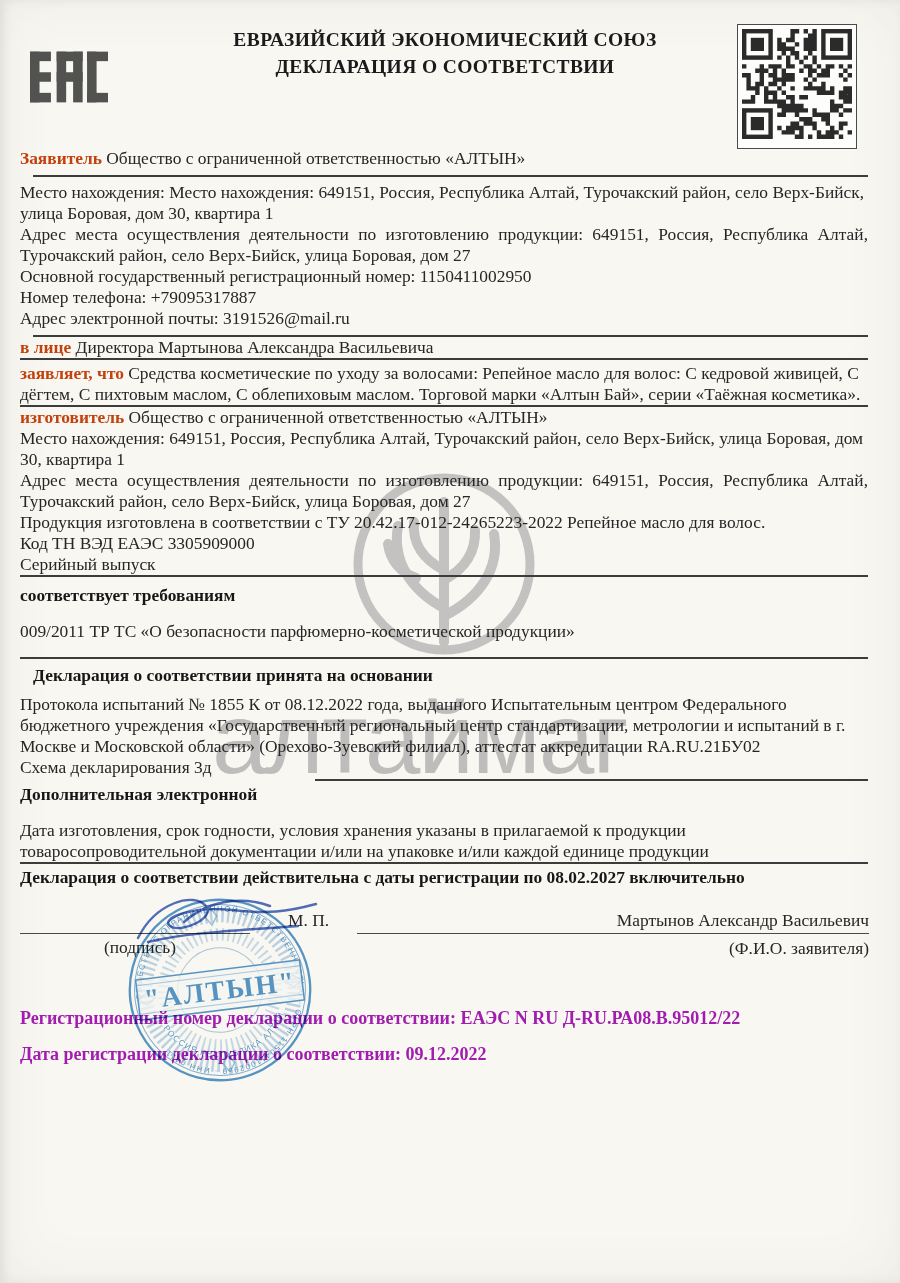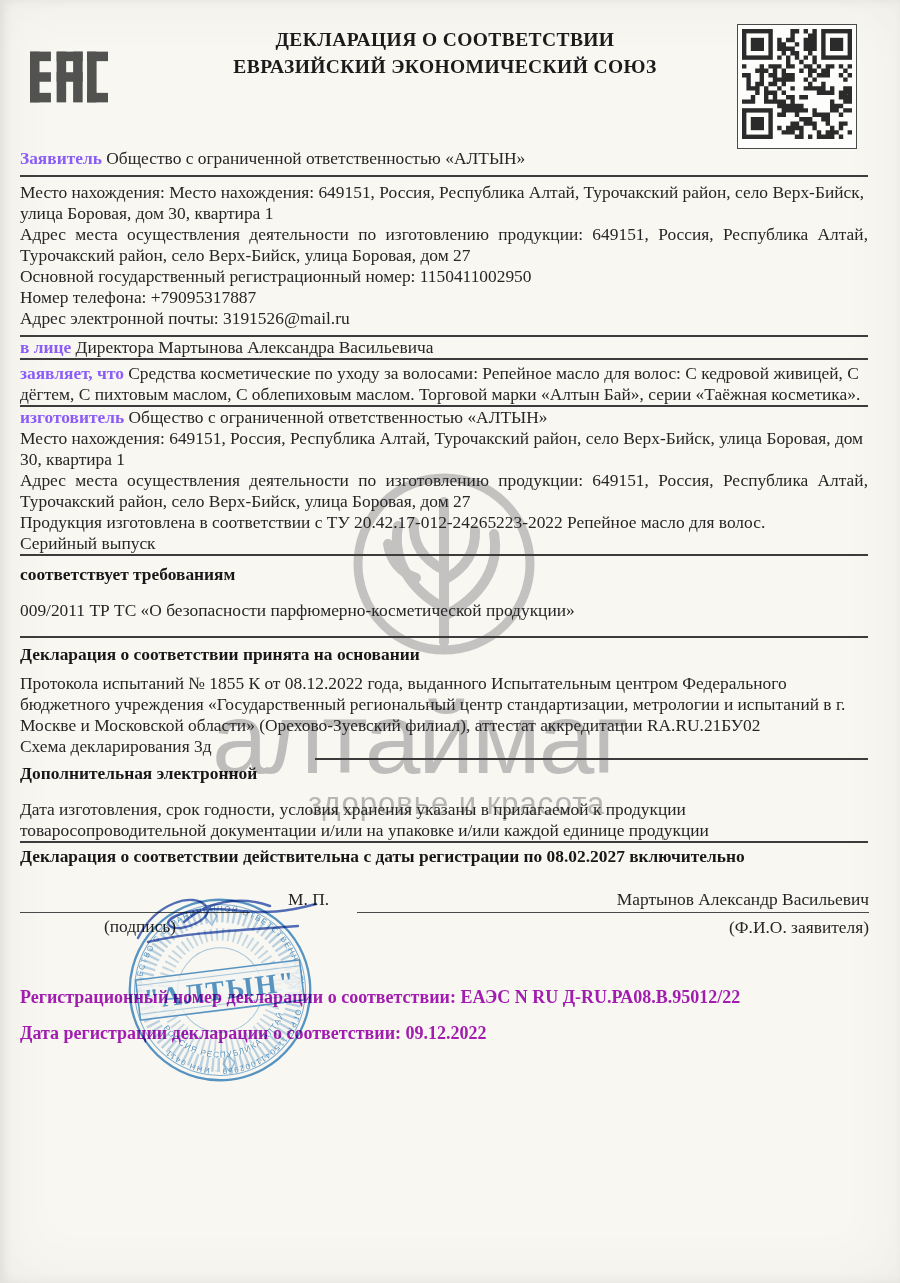--- a/index.html
+++ b/index.html
@@ -14,27 +14,27 @@
   .wm-tagline{position:absolute;left:308px;top:788px;font-family:"Liberation Sans",sans-serif;
             font-weight:400;font-size:31px;letter-spacing:1px;opacity:.62;line-height:1;}
   
   .content{position:absolute;inset:0;z-index:1;padding:0 32px 0 20px;box-sizing:border-box;
            font-size:17.4px;line-height:21px;color:#262626;}
   .eac{position:absolute;left:30px;top:40px;}
   .titles{position:absolute;left:160px;right:170px;top:26px;text-align:center;
           font-weight:700;font-size:19.5px;line-height:27px;color:#1b1b1b;letter-spacing:.4px;}
   .qr-box{position:absolute;left:737px;top:24px;background:#fdfdfb;border:1.5px solid #4a4a4a;padding:4px;}
   p{margin:0;}
-  b{color:#8b5cf6;}
+  b{color:#c2410c;}
   .just{text-align:justify;}
   .lead{font-weight:700;color:#171717;}
   .rule{border-top:2px solid #3c3c3c;height:0;}
   .rule.partial{margin-left:295px;}
   .mt-applicant{margin-top:148px;}
-  .m6{margin-top:6px;}.m5{margin-top:5px;}.m4{margin-top:15px;}.m3{margin-top:3px;}
+  .m6{margin-top:6px;margin-left:13px;}.m5{margin-top:5px;}.m4{margin-top:15px;}.m3{margin-top:3px;}
   .m2{margin-top:0;}.m1{margin-top:1px;}.m8{margin-top:8px;}.m0{margin-top:0;}
   
   .sig-area{position:relative;margin-top:22px;height:58px;}
   .sig-mp{position:absolute;left:268px;top:0;}
   .sig-line-left{position:absolute;left:0;top:23px;width:230px;border-bottom:1.6px solid #4a4a4a;}
   .sig-cap-left{position:absolute;left:40px;top:27px;width:160px;text-align:center;}
   .fio{position:absolute;left:337px;top:0;width:512px;text-align:right;}
   .fio .line{border-bottom:1.6px solid #4a4a4a;margin-top:2px;}
   .fio .cap{margin-top:4px;}
   .reg{font-weight:700;font-size:18px;color:#a21caf;}
@@ -55,42 +55,41 @@
         <circle cx="96" cy="96" r="86" stroke-width="9"></circle>
         <path d="M96 174 C96 128 96 84 96 34"></path>
         <path d="M96 140 C62 122 44 92 50 58"></path>
         <path d="M96 148 C132 130 152 100 146 66"></path>
         <path d="M96 102 C76 92 64 76 66 54"></path>
         <path d="M96 112 C118 100 128 84 127 62"></path>
         <path d="M68 110 C52 104 42 92 40 76"></path>
       </g>
     </svg>
     <div class="wm-brand">алтаймаг</div>
-    <div class="wm-tagline">здоровье и красота</div>
   </div>
 
   <div class="content">
 
     <svg class="eac" width="78" height="74" viewBox="0 0 246 160" fill="#3a3a3a" opacity="0.87">
       <rect x="0" y="0" width="30" height="160"></rect>
         <rect x="0" y="0" width="66" height="30"></rect>
       <rect x="0" y="65" width="66" height="30"></rect>
         <rect x="0" y="130" width="66" height="30"></rect>
       <rect x="84" y="0" width="30" height="160"></rect>
         <rect x="136" y="0" width="30" height="160"></rect>
       <rect x="84" y="0" width="82" height="30"></rect>
         <rect x="84" y="65" width="82" height="30"></rect>
       <rect x="180" y="0" width="30" height="160"></rect>
         <rect x="180" y="0" width="66" height="30"></rect>
       <rect x="180" y="130" width="66" height="30"></rect>
     </svg>
 
     <div class="titles">
+      <div>ЕВРАЗИЙСКИЙ ЭКОНОМИЧЕСКИЙ СОЮЗ</div>
       <div>ДЕКЛАРАЦИЯ О СООТВЕТСТВИИ</div>
-      <div>ЕВРАЗИЙСКИЙ ЭКОНОМИЧЕСКИЙ СОЮЗ</div>
     </div>
 
     <div class="qr-box">
       <svg id="qr-svg" width="110" height="110" viewBox="0 0 110 110">
           <path d="M48.4 0.0h4.4v4.4h-4.4zM52.8 0.0h4.4v4.4h-4.4zM61.6 0.0h4.4v4.4h-4.4zM70.4 0.0h4.4v4.4h-4.4zM48.4 4.4h4.4v4.4h-4.4zM66.0 4.4h4.4v4.4h-4.4zM70.4 4.4h4.4v4.4h-4.4zM35.2 8.8h4.4v4.4h-4.4zM44.0 8.8h4.4v4.4h-4.4zM48.4 8.8h4.4v4.4h-4.4zM61.6 8.8h4.4v4.4h-4.4zM66.0 8.8h4.4v4.4h-4.4zM70.4 8.8h4.4v4.4h-4.4zM35.2 13.2h4.4v4.4h-4.4zM39.6 13.2h4.4v4.4h-4.4zM52.8 13.2h4.4v4.4h-4.4zM61.6 13.2h4.4v4.4h-4.4zM66.0 13.2h4.4v4.4h-4.4zM70.4 13.2h4.4v4.4h-4.4zM35.2 17.6h4.4v4.4h-4.4zM39.6 17.6h4.4v4.4h-4.4zM44.0 17.6h4.4v4.4h-4.4zM48.4 17.6h4.4v4.4h-4.4zM61.6 17.6h4.4v4.4h-4.4zM66.0 17.6h4.4v4.4h-4.4zM70.4 17.6h4.4v4.4h-4.4zM39.6 22.0h4.4v4.4h-4.4zM48.4 22.0h4.4v4.4h-4.4zM52.8 22.0h4.4v4.4h-4.4zM66.0 22.0h4.4v4.4h-4.4zM35.2 26.4h4.4v4.4h-4.4zM44.0 26.4h4.4v4.4h-4.4zM52.8 26.4h4.4v4.4h-4.4zM61.6 26.4h4.4v4.4h-4.4zM70.4 26.4h4.4v4.4h-4.4zM44.0 30.8h4.4v4.4h-4.4zM57.2 30.8h4.4v4.4h-4.4zM70.4 30.8h4.4v4.4h-4.4zM0.0 35.2h4.4v4.4h-4.4zM17.6 35.2h4.4v4.4h-4.4zM26.4 35.2h4.4v4.4h-4.4zM30.8 35.2h4.4v4.4h-4.4zM35.2 35.2h4.4v4.4h-4.4zM44.0 35.2h4.4v4.4h-4.4zM48.4 35.2h4.4v4.4h-4.4zM61.6 35.2h4.4v4.4h-4.4zM66.0 35.2h4.4v4.4h-4.4zM74.8 35.2h4.4v4.4h-4.4zM83.6 35.2h4.4v4.4h-4.4zM88.0 35.2h4.4v4.4h-4.4zM96.8 35.2h4.4v4.4h-4.4zM105.6 35.2h4.4v4.4h-4.4zM13.2 39.6h4.4v4.4h-4.4zM17.6 39.6h4.4v4.4h-4.4zM22.0 39.6h4.4v4.4h-4.4zM30.8 39.6h4.4v4.4h-4.4zM39.6 39.6h4.4v4.4h-4.4zM57.2 39.6h4.4v4.4h-4.4zM66.0 39.6h4.4v4.4h-4.4zM70.4 39.6h4.4v4.4h-4.4zM79.2 39.6h4.4v4.4h-4.4zM83.6 39.6h4.4v4.4h-4.4zM101.2 39.6h4.4v4.4h-4.4zM0.0 44.0h4.4v4.4h-4.4zM4.4 44.0h4.4v4.4h-4.4zM17.6 44.0h4.4v4.4h-4.4zM26.4 44.0h4.4v4.4h-4.4zM30.8 44.0h4.4v4.4h-4.4zM39.6 44.0h4.4v4.4h-4.4zM44.0 44.0h4.4v4.4h-4.4zM48.4 44.0h4.4v4.4h-4.4zM66.0 44.0h4.4v4.4h-4.4zM74.8 44.0h4.4v4.4h-4.4zM79.2 44.0h4.4v4.4h-4.4zM83.6 44.0h4.4v4.4h-4.4zM96.8 44.0h4.4v4.4h-4.4zM105.6 44.0h4.4v4.4h-4.4zM4.4 48.4h4.4v4.4h-4.4zM17.6 48.4h4.4v4.4h-4.4zM30.8 48.4h4.4v4.4h-4.4zM35.2 48.4h4.4v4.4h-4.4zM39.6 48.4h4.4v4.4h-4.4zM44.0 48.4h4.4v4.4h-4.4zM48.4 48.4h4.4v4.4h-4.4zM61.6 48.4h4.4v4.4h-4.4zM70.4 48.4h4.4v4.4h-4.4zM101.2 48.4h4.4v4.4h-4.4zM4.4 52.8h4.4v4.4h-4.4zM13.2 52.8h4.4v4.4h-4.4zM17.6 52.8h4.4v4.4h-4.4zM26.4 52.8h4.4v4.4h-4.4zM30.8 52.8h4.4v4.4h-4.4zM39.6 52.8h4.4v4.4h-4.4zM66.0 52.8h4.4v4.4h-4.4zM79.2 52.8h4.4v4.4h-4.4zM4.4 57.2h4.4v4.4h-4.4zM8.8 57.2h4.4v4.4h-4.4zM13.2 57.2h4.4v4.4h-4.4zM22.0 57.2h4.4v4.4h-4.4zM35.2 57.2h4.4v4.4h-4.4zM48.4 57.2h4.4v4.4h-4.4zM61.6 57.2h4.4v4.4h-4.4zM66.0 57.2h4.4v4.4h-4.4zM70.4 57.2h4.4v4.4h-4.4zM74.8 57.2h4.4v4.4h-4.4zM79.2 57.2h4.4v4.4h-4.4zM88.0 57.2h4.4v4.4h-4.4zM101.2 57.2h4.4v4.4h-4.4zM105.6 57.2h4.4v4.4h-4.4zM13.2 61.6h4.4v4.4h-4.4zM22.0 61.6h4.4v4.4h-4.4zM26.4 61.6h4.4v4.4h-4.4zM30.8 61.6h4.4v4.4h-4.4zM39.6 61.6h4.4v4.4h-4.4zM74.8 61.6h4.4v4.4h-4.4zM79.2 61.6h4.4v4.4h-4.4zM83.6 61.6h4.4v4.4h-4.4zM88.0 61.6h4.4v4.4h-4.4zM96.8 61.6h4.4v4.4h-4.4zM101.2 61.6h4.4v4.4h-4.4zM105.6 61.6h4.4v4.4h-4.4zM8.8 66.0h4.4v4.4h-4.4zM22.0 66.0h4.4v4.4h-4.4zM30.8 66.0h4.4v4.4h-4.4zM44.0 66.0h4.4v4.4h-4.4zM48.4 66.0h4.4v4.4h-4.4zM57.2 66.0h4.4v4.4h-4.4zM61.6 66.0h4.4v4.4h-4.4zM96.8 66.0h4.4v4.4h-4.4zM101.2 66.0h4.4v4.4h-4.4zM105.6 66.0h4.4v4.4h-4.4zM0.0 70.4h4.4v4.4h-4.4zM4.4 70.4h4.4v4.4h-4.4zM8.8 70.4h4.4v4.4h-4.4zM22.0 70.4h4.4v4.4h-4.4zM26.4 70.4h4.4v4.4h-4.4zM30.8 70.4h4.4v4.4h-4.4zM35.2 70.4h4.4v4.4h-4.4zM39.6 70.4h4.4v4.4h-4.4zM48.4 70.4h4.4v4.4h-4.4zM88.0 70.4h4.4v4.4h-4.4zM101.2 70.4h4.4v4.4h-4.4zM105.6 70.4h4.4v4.4h-4.4zM35.2 74.8h4.4v4.4h-4.4zM39.6 74.8h4.4v4.4h-4.4zM44.0 74.8h4.4v4.4h-4.4zM48.4 74.8h4.4v4.4h-4.4zM52.8 74.8h4.4v4.4h-4.4zM57.2 74.8h4.4v4.4h-4.4zM88.0 74.8h4.4v4.4h-4.4zM92.4 74.8h4.4v4.4h-4.4zM96.8 74.8h4.4v4.4h-4.4zM39.6 79.2h4.4v4.4h-4.4zM44.0 79.2h4.4v4.4h-4.4zM48.4 79.2h4.4v4.4h-4.4zM52.8 79.2h4.4v4.4h-4.4zM57.2 79.2h4.4v4.4h-4.4zM61.6 79.2h4.4v4.4h-4.4zM70.4 79.2h4.4v4.4h-4.4zM88.0 79.2h4.4v4.4h-4.4zM92.4 79.2h4.4v4.4h-4.4zM101.2 79.2h4.4v4.4h-4.4zM105.6 79.2h4.4v4.4h-4.4zM35.2 83.6h4.4v4.4h-4.4zM39.6 83.6h4.4v4.4h-4.4zM52.8 83.6h4.4v4.4h-4.4zM70.4 83.6h4.4v4.4h-4.4zM74.8 83.6h4.4v4.4h-4.4zM79.2 83.6h4.4v4.4h-4.4zM83.6 83.6h4.4v4.4h-4.4zM96.8 83.6h4.4v4.4h-4.4zM57.2 88.0h4.4v4.4h-4.4zM61.6 88.0h4.4v4.4h-4.4zM66.0 88.0h4.4v4.4h-4.4zM79.2 88.0h4.4v4.4h-4.4zM83.6 88.0h4.4v4.4h-4.4zM48.4 92.4h4.4v4.4h-4.4zM52.8 92.4h4.4v4.4h-4.4zM61.6 92.4h4.4v4.4h-4.4zM66.0 92.4h4.4v4.4h-4.4zM70.4 92.4h4.4v4.4h-4.4zM83.6 92.4h4.4v4.4h-4.4zM96.8 92.4h4.4v4.4h-4.4zM101.2 92.4h4.4v4.4h-4.4zM35.2 96.8h4.4v4.4h-4.4zM44.0 96.8h4.4v4.4h-4.4zM48.4 96.8h4.4v4.4h-4.4zM52.8 96.8h4.4v4.4h-4.4zM57.2 96.8h4.4v4.4h-4.4zM70.4 96.8h4.4v4.4h-4.4zM88.0 96.8h4.4v4.4h-4.4zM96.8 96.8h4.4v4.4h-4.4zM39.6 101.2h4.4v4.4h-4.4zM44.0 101.2h4.4v4.4h-4.4zM48.4 101.2h4.4v4.4h-4.4zM57.2 101.2h4.4v4.4h-4.4zM74.8 101.2h4.4v4.4h-4.4zM83.6 101.2h4.4v4.4h-4.4zM88.0 101.2h4.4v4.4h-4.4zM92.4 101.2h4.4v4.4h-4.4zM105.6 101.2h4.4v4.4h-4.4zM52.8 105.6h4.4v4.4h-4.4zM57.2 105.6h4.4v4.4h-4.4zM66.0 105.6h4.4v4.4h-4.4zM74.8 105.6h4.4v4.4h-4.4zM79.2 105.6h4.4v4.4h-4.4zM83.6 105.6h4.4v4.4h-4.4zM88.0 105.6h4.4v4.4h-4.4zM96.8 105.6h4.4v4.4h-4.4z" fill="#2b2b2b"></path>
           <rect x="0" y="0" width="30.800000000000004" height="30.800000000000004" fill="#2b2b2b"></rect>
           <rect x="4.4" y="4.4" width="22" height="22" fill="#fdfdfb"></rect>
           <rect x="8.8" y="8.8" width="13.200000000000001" height="13.200000000000001" fill="#2b2b2b"></rect>
           <rect x="79.2" y="0" width="30.800000000000004" height="30.800000000000004" fill="#2b2b2b"></rect>
           <rect x="83.60000000000001" y="4.4" width="22" height="22" fill="#fdfdfb"></rect>
@@ -114,20 +113,21 @@
     <p class="m2"><b>в лице</b><span> Директора Мартынова Александра Васильевича</span></p>
     <div class="rule m2"></div>
 
     <p class="m3"><b>заявляет, что</b><span> Средства косметические по уходу за волосами: Репейное масло для волос: С кедровой живицей, С дёгтем,  С пихтовым маслом, С облепиховым маслом. Торговой марки «Алтын Бай», серии «Таёжная косметика».</span></p>
     <div class="rule m0"></div>
 
     <p class="m2"><b>изготовитель</b><span> Общество с ограниченной ответственностью «АЛТЫН»</span></p>
     <p>Место нахождения: 649151, Россия, Республика Алтай, Турочакский район, село Верх-Бийск, улица Боровая, дом 30, квартира 1</p>
     <p class="just">Адрес места осуществления деятельности по изготовлению продукции: 649151, Россия, Республика Алтай, Турочакский район, село Верх-Бийск, улица Боровая, дом 27</p>
     <p>Продукция изготовлена в соответствии с ТУ 20.42.17-012-24265223-2022 Репейное масло для волос.</p>
+    <p>Код ТН ВЭД ЕАЭС 3305909000</p>
     <p>Серийный выпуск</p>
     <div class="rule m2"></div>
 
     <p class="lead m8">соответствует требованиям</p>
     <p class="m4">009/2011 ТР ТС «О безопасности парфюмерно-косметической продукции»</p>
     <div class="rule m4"></div>
 
     <p class="lead m6">Декларация о соответствии принята на основании</p>
     <p class="m8">Протокола испытаний № 1855 К от 08.12.2022 года, выданного Испытательным центром Федерального бюджетного учреждения «Государственный региональный центр стандартизации, метрологии и испытаний в г. Москве и Московской области» (Орехово-Зуевский филиал), аттестат аккредитации RA.RU.21БУ02</p>
     <p>Схема декларирования  3д</p>

